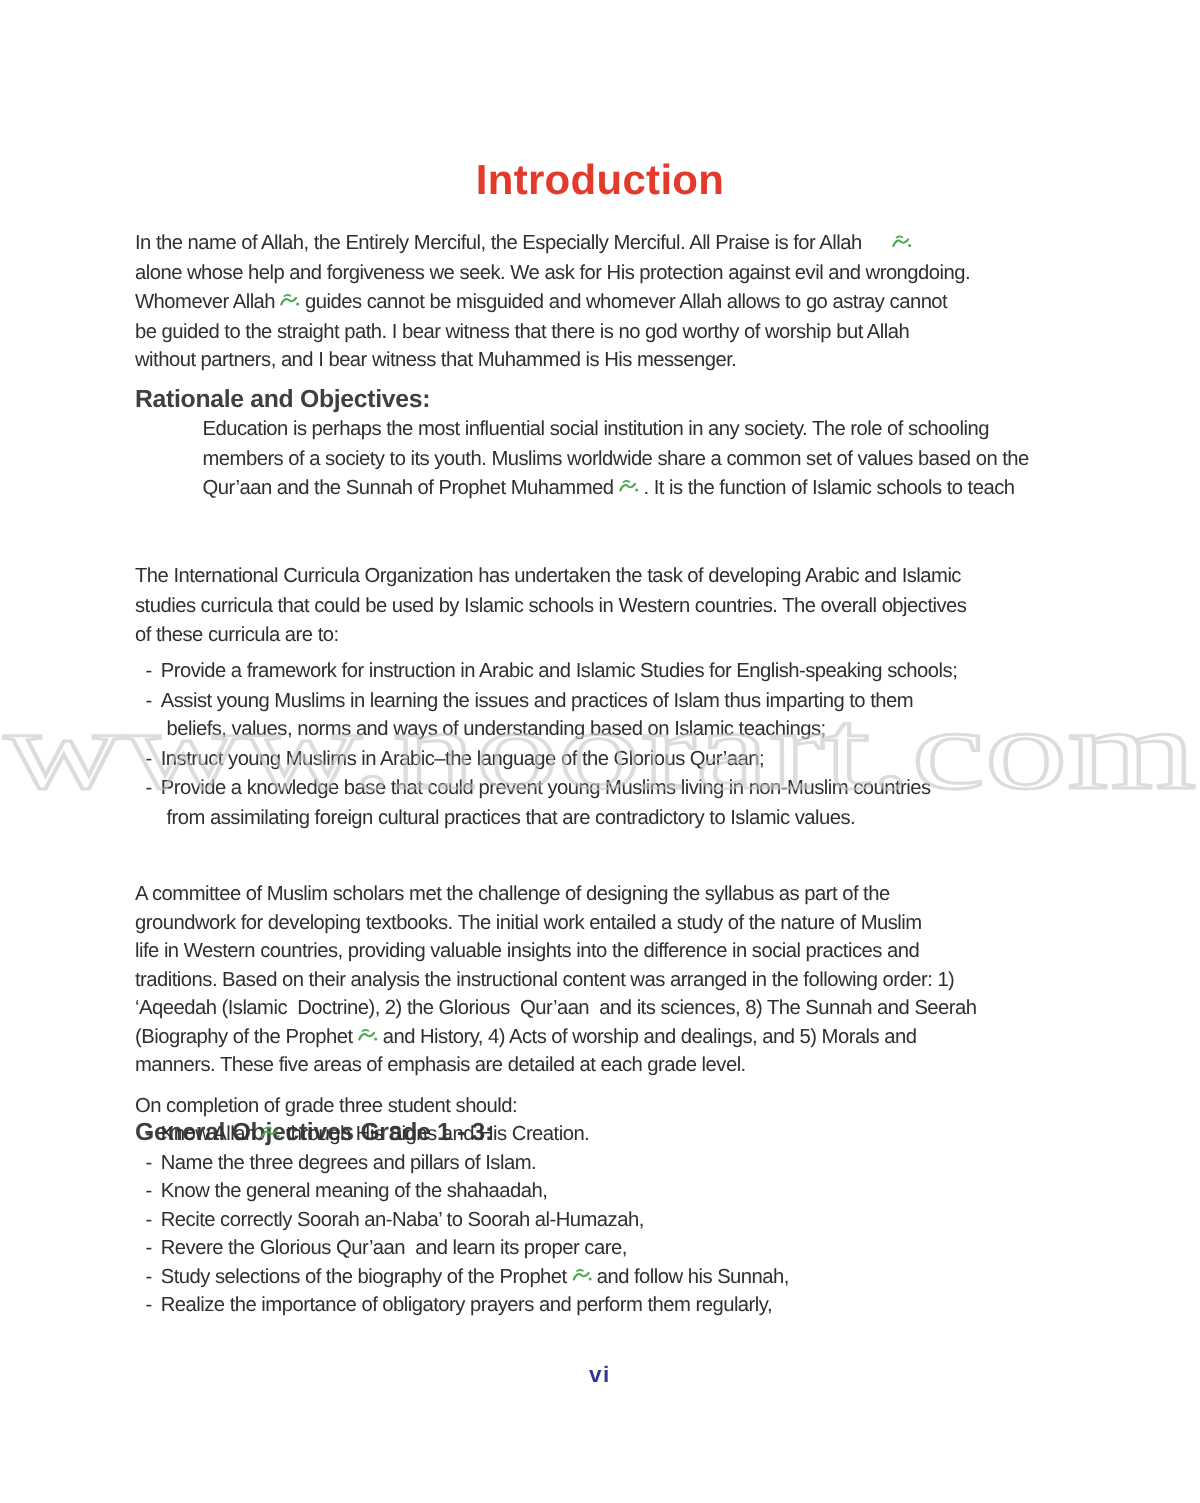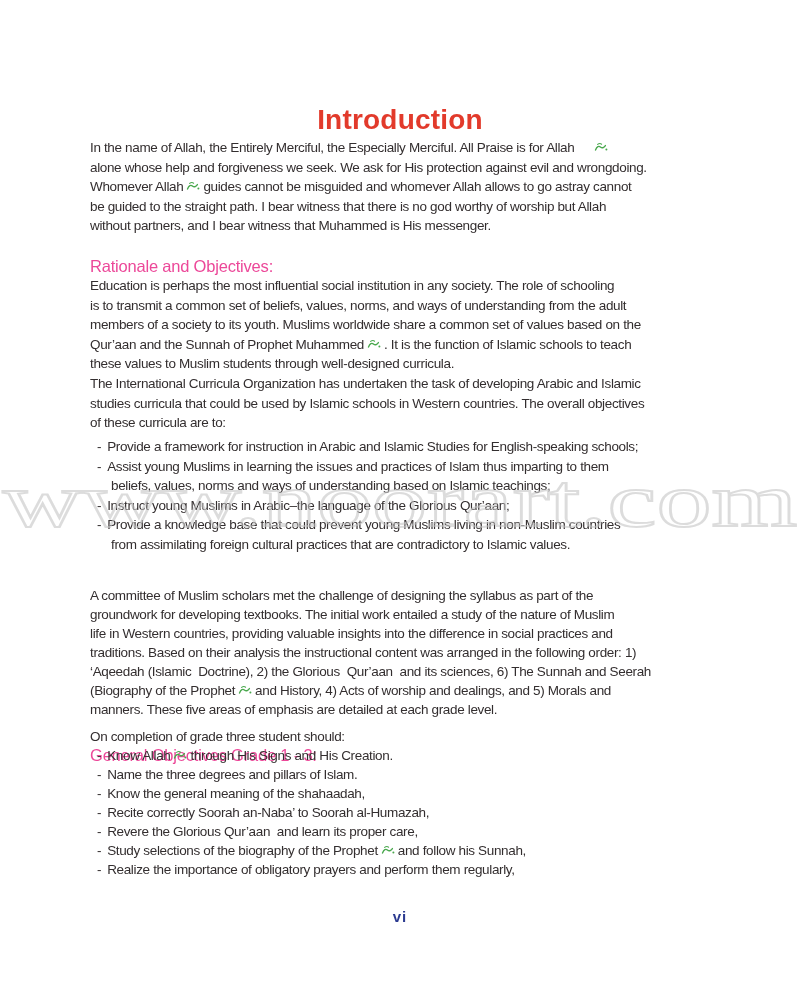--- a/index.html
+++ b/index.html
@@ -21,22 +21,22 @@
     color:#e23a2b;
   }
 
   .block { position:absolute; left:90px; width:640px; }
 
   .line {
     font-size:13.5px; line-height:19.5px; letter-spacing:-0.35px;
     white-space:pre; color:#332e2f;
   }
   .heading-line {
-    font-size:16.5px; font-weight:400; line-height:20px;
-    letter-spacing:-0.2px; color:#ec4899; white-space:pre;
+    font-size:16.5px; font-weight:700; line-height:20px;
+    letter-spacing:-0.2px; color:#404040; white-space:pre;
   }
   .b-first { padding-left:7px; }
   .b-cont  { padding-left:21px; }
   .dash { margin-right:6px; }
 
   .honorific {
     display:inline-block; vertical-align:-1px; margin:0 3px;
     line-height:0;
   }
   .honorific svg { display:inline; }
@@ -66,68 +66,66 @@
   }
 </style>
 </head>
 <body>
 
 <div class="page">
 
   <h1 class="title">Introduction</h1>
 
   <div id="content-root">
-      <div class="block" style="top: 138px;">
+      <div class="block" style="top: 152px;">
         <div class="line"><span>In the name of Allah, the Entirely Merciful, the Especially Merciful. All Praise is for Allah     </span><span class="honorific"><svg width="14" height="12" viewBox="0 0 14 12" xmlns="http://www.w3.org/2000/svg">
               <path d="M1.5 9 C3 5.5 4.8 4.6 6.4 6 C8 7.4 9.8 7 11.4 4.6" fill="none" stroke="#4aa84e" stroke-width="1.4" stroke-linecap="round"></path>
               <path d="M3.6 3.4 C5 2.4 6.6 2.4 7.6 3.2" fill="none" stroke="#4aa84e" stroke-width="1.1" stroke-linecap="round"></path>
               <circle cx="12.4" cy="8.6" r="1" fill="#4aa84e"></circle>
             </svg></span></div>
         <div class="line"><span>alone whose help and forgiveness we seek. We ask for His protection against evil and wrongdoing.</span></div>
         <div class="line"><span>Whomever Allah</span><span class="honorific"><svg width="14" height="12" viewBox="0 0 14 12" xmlns="http://www.w3.org/2000/svg">
               <path d="M1.5 9 C3 5.5 4.8 4.6 6.4 6 C8 7.4 9.8 7 11.4 4.6" fill="none" stroke="#4aa84e" stroke-width="1.4" stroke-linecap="round"></path>
               <path d="M3.6 3.4 C5 2.4 6.6 2.4 7.6 3.2" fill="none" stroke="#4aa84e" stroke-width="1.1" stroke-linecap="round"></path>
               <circle cx="12.4" cy="8.6" r="1" fill="#4aa84e"></circle>
             </svg></span><span>guides cannot be misguided and whomever Allah allows to go astray cannot</span></div>
         <div class="line"><span>be guided to the straight path. I bear witness that there is no god worthy of worship but Allah</span></div>
         <div class="line"><span>without partners, and I bear witness that Muhammed is His messenger.</span></div>
       </div>
       <div class="block" style="top: 256px;">
         <div class="heading-line">Rationale and Objectives:</div>
       </div>
-      <div class="block" style="top: 276px;">
+      <div class="block" style="top: 276px; margin-left: 45px;">
         <div class="line"><span>Education is perhaps the most influential social institution in any society. The role of schooling</span></div>
-        <div class="line"><span>is to transmit a common set of beliefs, values, norms, and ways of understanding from the adult</span></div>
         <div class="line"><span>members of a society to its youth. Muslims worldwide share a common set of values based on the</span></div>
         <div class="line"><span>Qur’aan and the Sunnah of Prophet Muhammed</span><span class="honorific"><svg width="14" height="12" viewBox="0 0 14 12" xmlns="http://www.w3.org/2000/svg">
               <path d="M1.5 9 C3 5.5 4.8 4.6 6.4 6 C8 7.4 9.8 7 11.4 4.6" fill="none" stroke="#4aa84e" stroke-width="1.4" stroke-linecap="round"></path>
               <path d="M3.6 3.4 C5 2.4 6.6 2.4 7.6 3.2" fill="none" stroke="#4aa84e" stroke-width="1.1" stroke-linecap="round"></path>
               <circle cx="12.4" cy="8.6" r="1" fill="#4aa84e"></circle>
             </svg></span><span>. It is the function of Islamic schools to teach</span></div>
-        <div class="line"><span>these values to Muslim students through well-designed curricula.</span></div>
       </div>
       <div class="block" style="top: 374px;">
         <div class="line"><span>The International Curricula Organization has undertaken the task of developing Arabic and Islamic</span></div>
         <div class="line"><span>studies curricula that could be used by Islamic schools in Western countries. The overall objectives</span></div>
         <div class="line"><span>of these curricula are to:</span></div>
       </div>
       <div class="block" style="top: 437px;">
         <div class="line b-first"><span class="dash">-</span><span>Provide a framework for instruction in Arabic and Islamic Studies for English-speaking schools;</span></div>
         <div class="line b-first"><span class="dash">-</span><span>Assist young Muslims in learning the issues and practices of Islam thus imparting to them</span></div>
         <div class="line b-cont"><span>beliefs, values, norms and ways of understanding based on Islamic teachings;</span></div>
         <div class="line b-first"><span class="dash">-</span><span>Instruct young Muslims in Arabic–the language of the Glorious Qur’aan;</span></div>
         <div class="line b-first"><span class="dash">-</span><span>Provide a knowledge base that could prevent young Muslims living in non-Muslim countries</span></div>
         <div class="line b-cont"><span>from assimilating foreign cultural practices that are contradictory to Islamic values.</span></div>
       </div>
       <div class="block" style="top: 554px; margin-top: 32px;">
         <div class="line" style="line-height: 19px;"><span>A committee of Muslim scholars met the challenge of designing the syllabus as part of the</span></div>
         <div class="line" style="line-height: 19px;"><span>groundwork for developing textbooks. The initial work entailed a study of the nature of Muslim</span></div>
         <div class="line" style="line-height: 19px;"><span>life in Western countries, providing valuable insights into the difference in social practices and</span></div>
         <div class="line" style="line-height: 19px;"><span>traditions. Based on their analysis the instructional content was arranged in the following order: 1)</span></div>
-        <div class="line" style="line-height: 19px;"><span>‘Aqeedah (Islamic  Doctrine), 2) the Glorious  Qur’aan  and its sciences, 6) The Sunnah and Seerah</span></div>
+        <div class="line" style="line-height: 19px;"><span>‘Aqeedah (Islamic  Doctrine), 2) the Glorious  Qur’aan  and its sciences, 8) The Sunnah and Seerah</span></div>
         <div class="line" style="line-height: 19px;"><span>(Biography of the Prophet</span><span class="honorific"><svg width="14" height="12" viewBox="0 0 14 12" xmlns="http://www.w3.org/2000/svg">
               <path d="M1.5 9 C3 5.5 4.8 4.6 6.4 6 C8 7.4 9.8 7 11.4 4.6" fill="none" stroke="#4aa84e" stroke-width="1.4" stroke-linecap="round"></path>
               <path d="M3.6 3.4 C5 2.4 6.6 2.4 7.6 3.2" fill="none" stroke="#4aa84e" stroke-width="1.1" stroke-linecap="round"></path>
               <circle cx="12.4" cy="8.6" r="1" fill="#4aa84e"></circle>
             </svg></span><span>and History, 4) Acts of worship and dealings, and 5) Morals and</span></div>
         <div class="line" style="line-height: 19px;"><span>manners. These five areas of emphasis are detailed at each grade level.</span></div>
       </div>
       <div class="block" style="top: 745px;">
         <div class="heading-line">General Objectives Grade 1 - 3:</div>
       </div>

